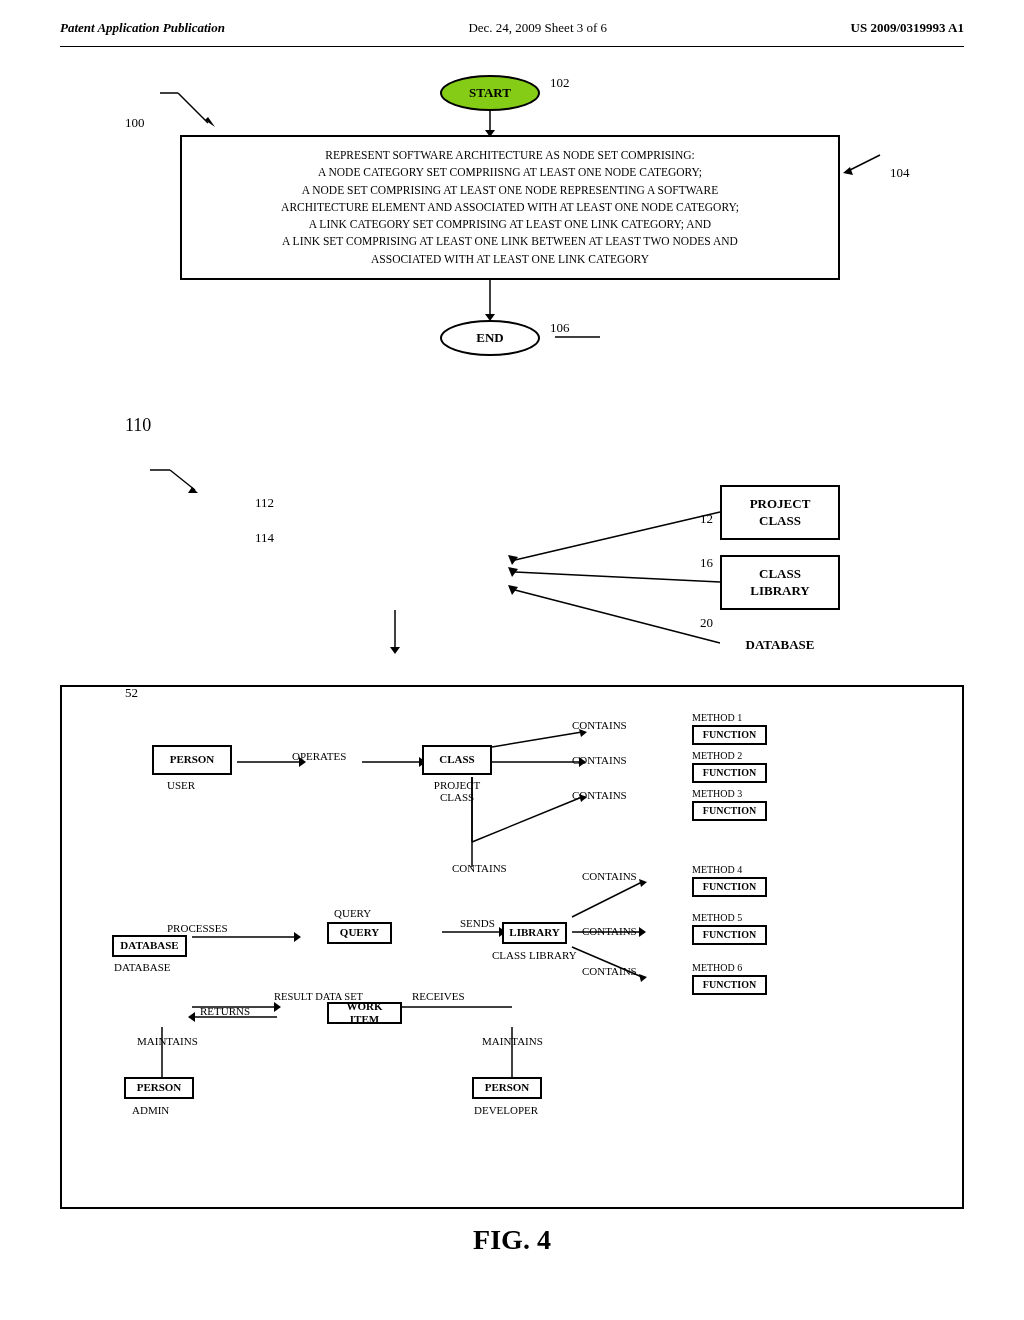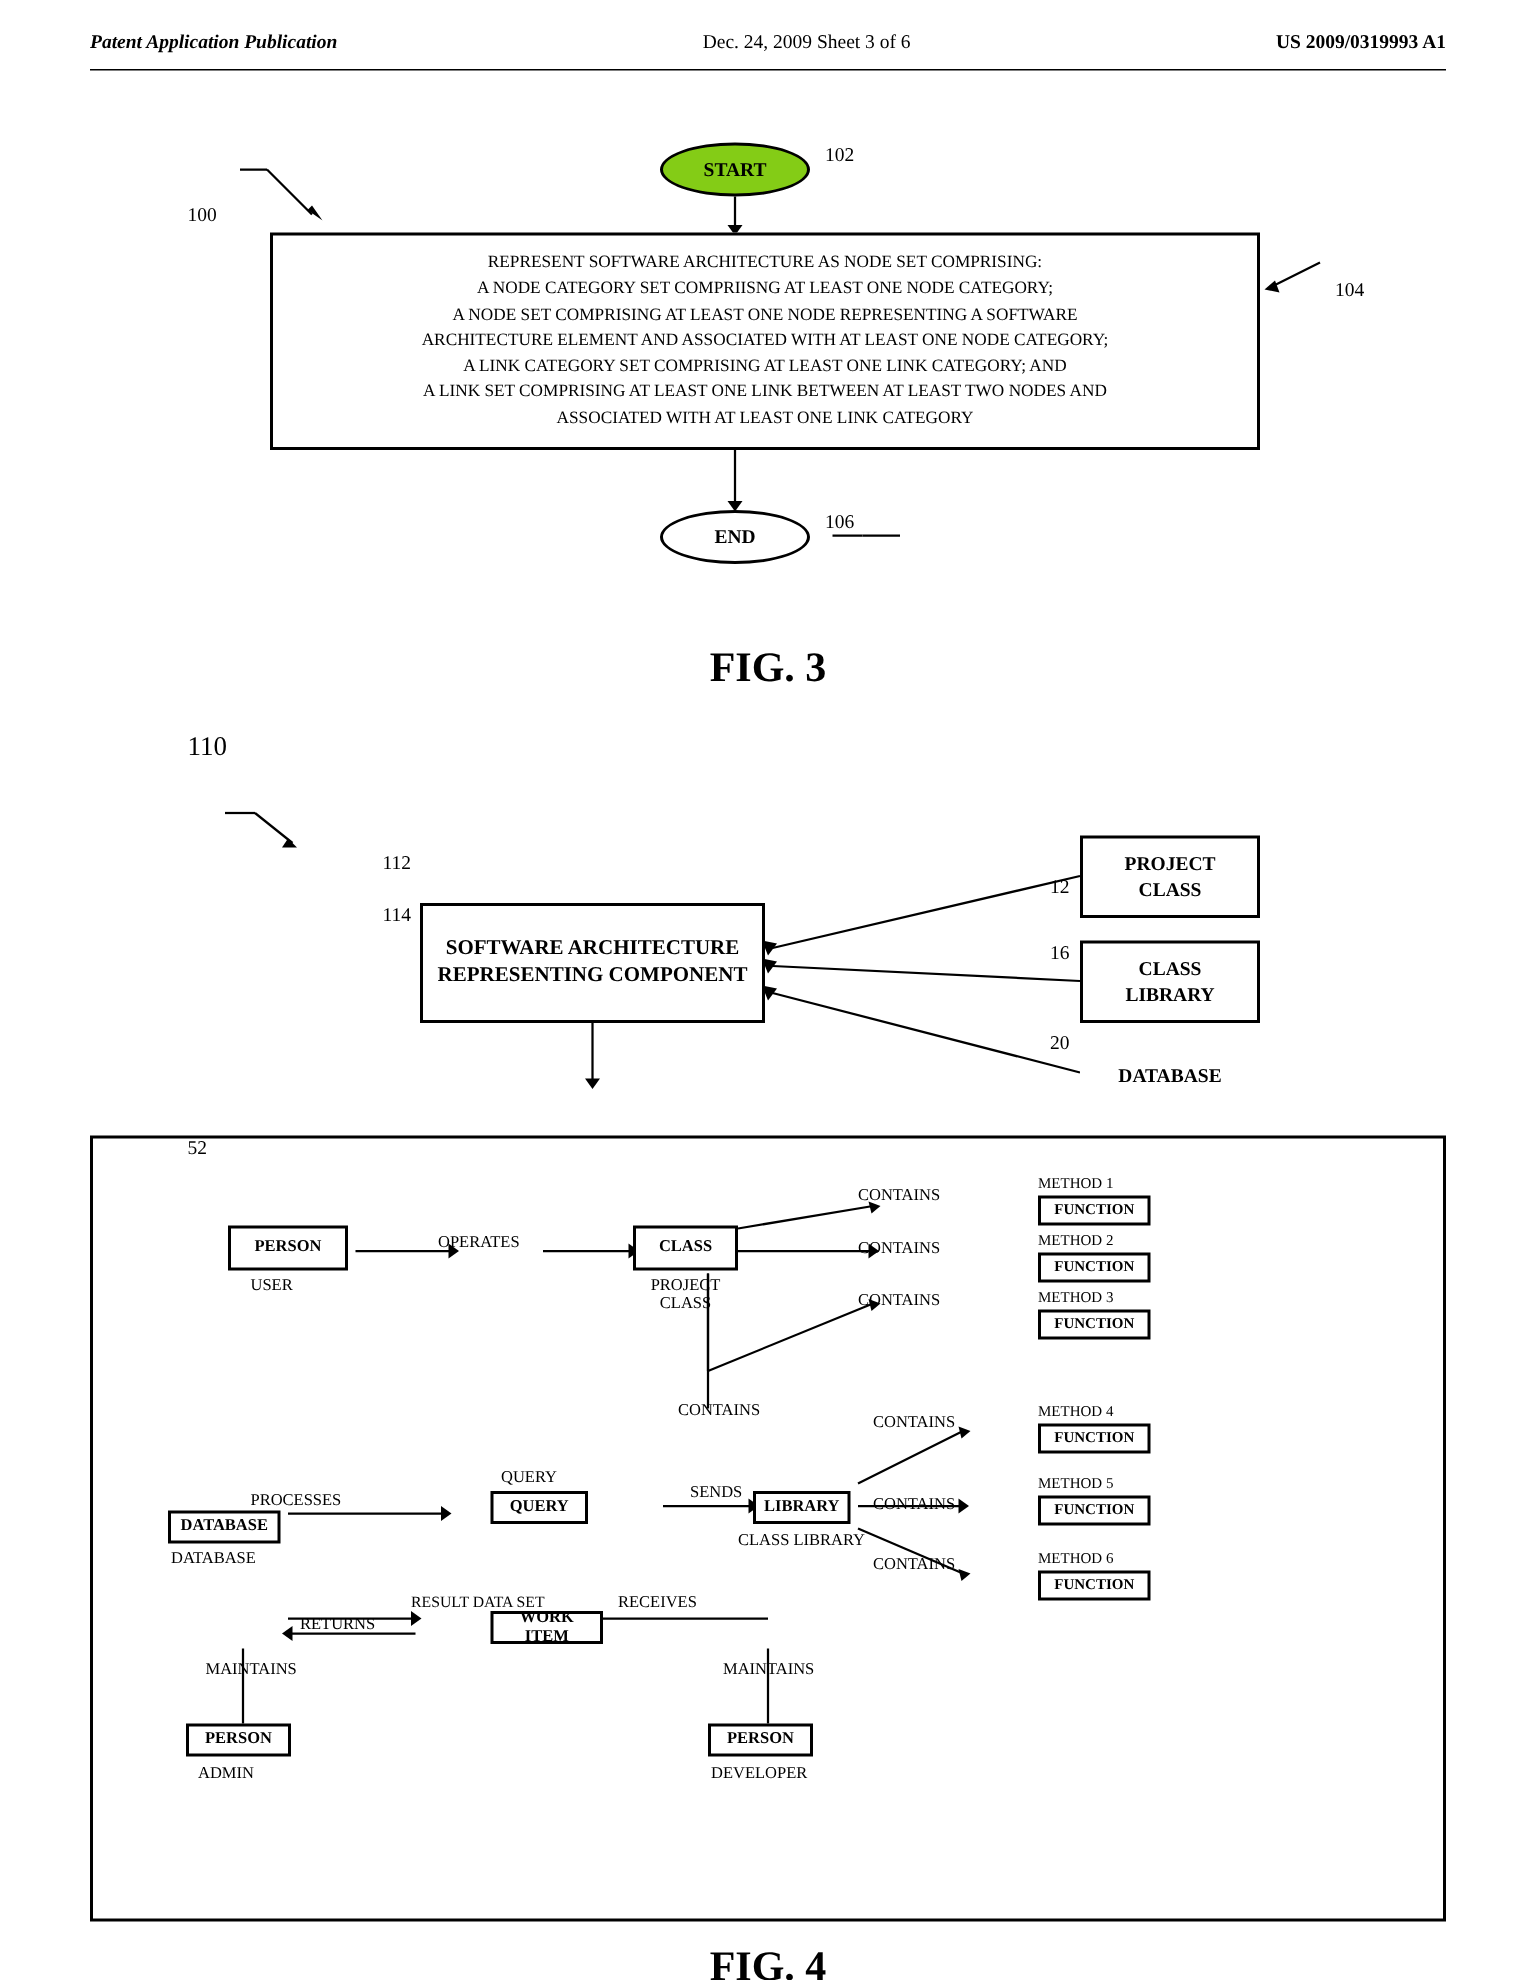--- a/index.html
+++ b/index.html
@@ -19,21 +19,21 @@
       position: relative;
     }
 
     
     .header {
       display: flex;
       justify-content: space-between;
       align-items: flex-start;
       padding-bottom: 10px;
       border-bottom: 1px solid #000;
-      margin-bottom: 28px;
+      margin-bottom: 8px;
     }
     .header-left { font-size: 13px; font-weight: bold; font-style: italic; }
     .header-center { font-size: 13px; text-align: center; }
     .header-right { font-size: 13px; font-weight: bold; }
 
     
     .fig3-section {
       position: relative;
       margin-bottom: 10px;
     }
@@ -304,21 +304,20 @@
 A LINK SET COMPRISING AT LEAST ONE LINK BETWEEN AT LEAST TWO NODES AND
 ASSOCIATED WITH AT LEAST ONE LINK CATEGORY</span>
       </div>
 
       <div class="flow-end-oval">
         <span>END</span>
       </div>
 
     </div>
 
-    <div class="fig-title">FIG. 3</div>
   </div>
 
   <div class="fig4-section">
     <div style="position:relative; height:30px;">
       <div class="label-110">110</div>
     </div>
 
     <div class="fig4-upper">
 
       <svg class="fig4-upper-svg">
@@ -339,24 +338,20 @@
         <line x1="335" y1="145" x2="335" y2="185" stroke="#000" stroke-width="1.5"></line>
         <polygon points="330,182 335,189 340,182" fill="#000"></polygon>
       </svg>
 
       <div class="label-112">112</div>
       <div class="label-114">114</div>
       <div class="label-12">12</div>
       <div class="label-16">16</div>
       <div class="label-20">20</div>
 
-      <div class="sarc-box">
-        <span style="white-space:pre-line;">SOFTWARE ARCHITECTURE
-REPRESENTING COMPONENT</span>
-      </div>
 
       <div class="proj-class-box">
         <span style="white-space:pre-line;">PROJECT
 CLASS</span>
       </div>
 
       <div class="class-lib-box">
         <span style="white-space:pre-line;">CLASS
 LIBRARY</span>
       </div>

